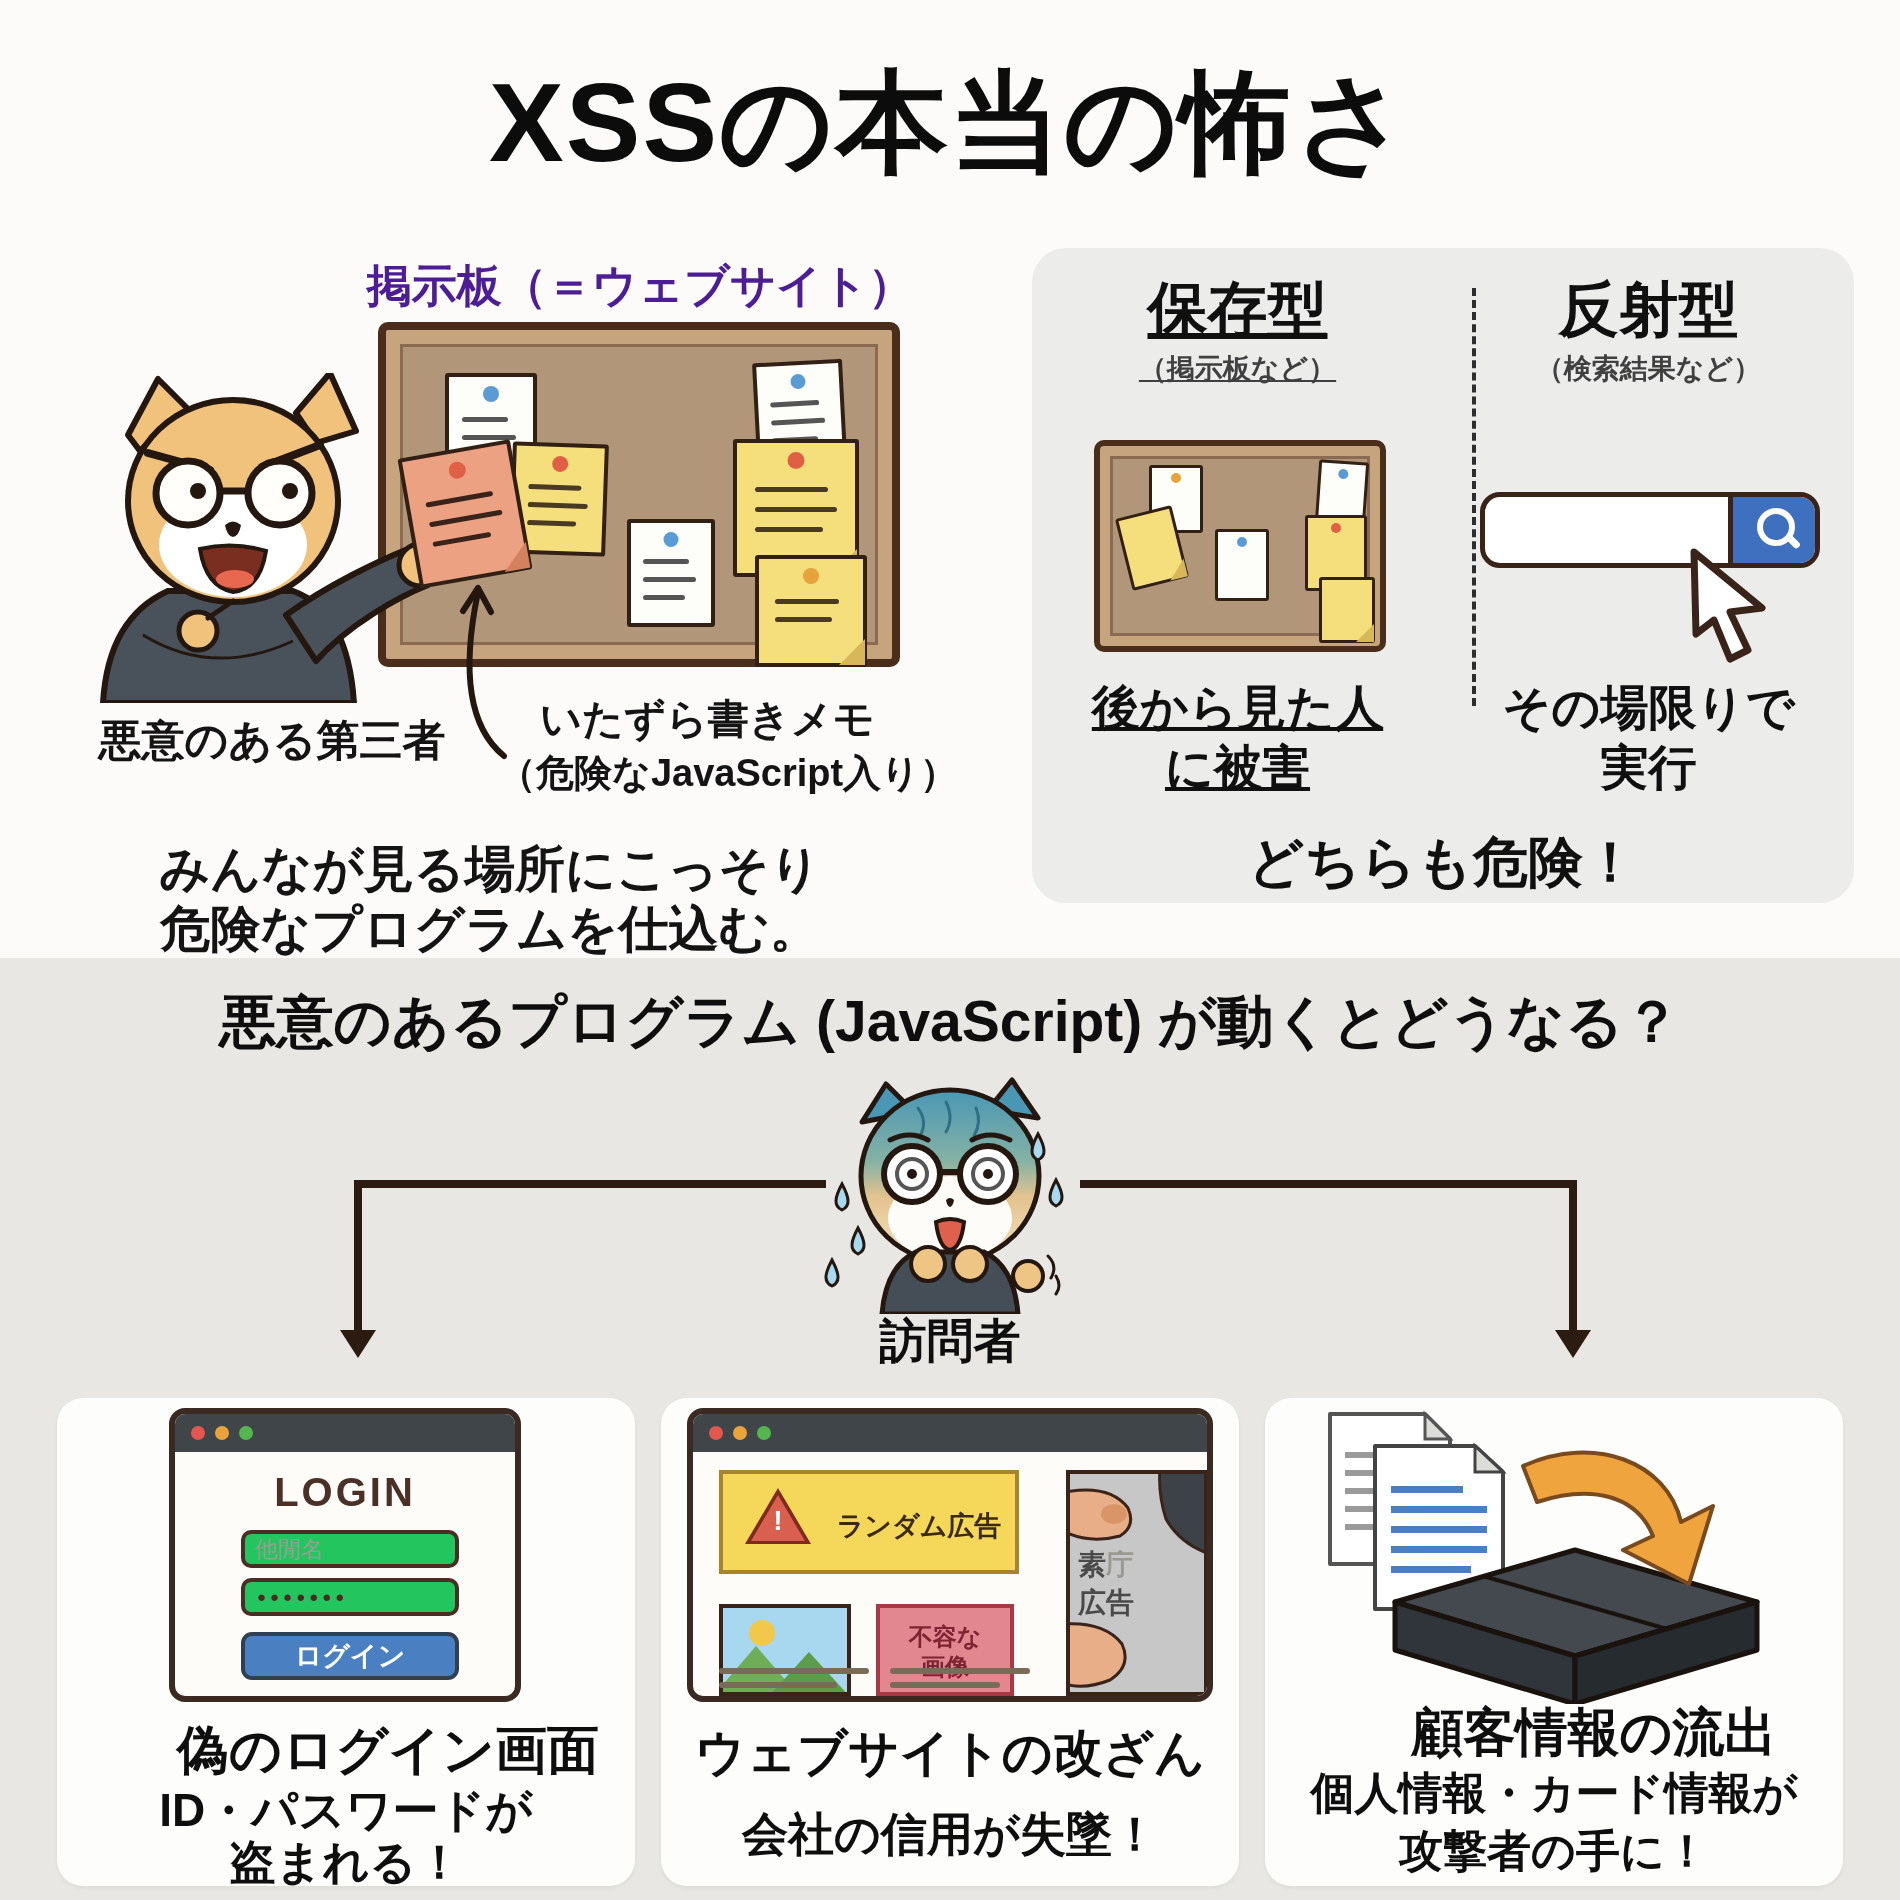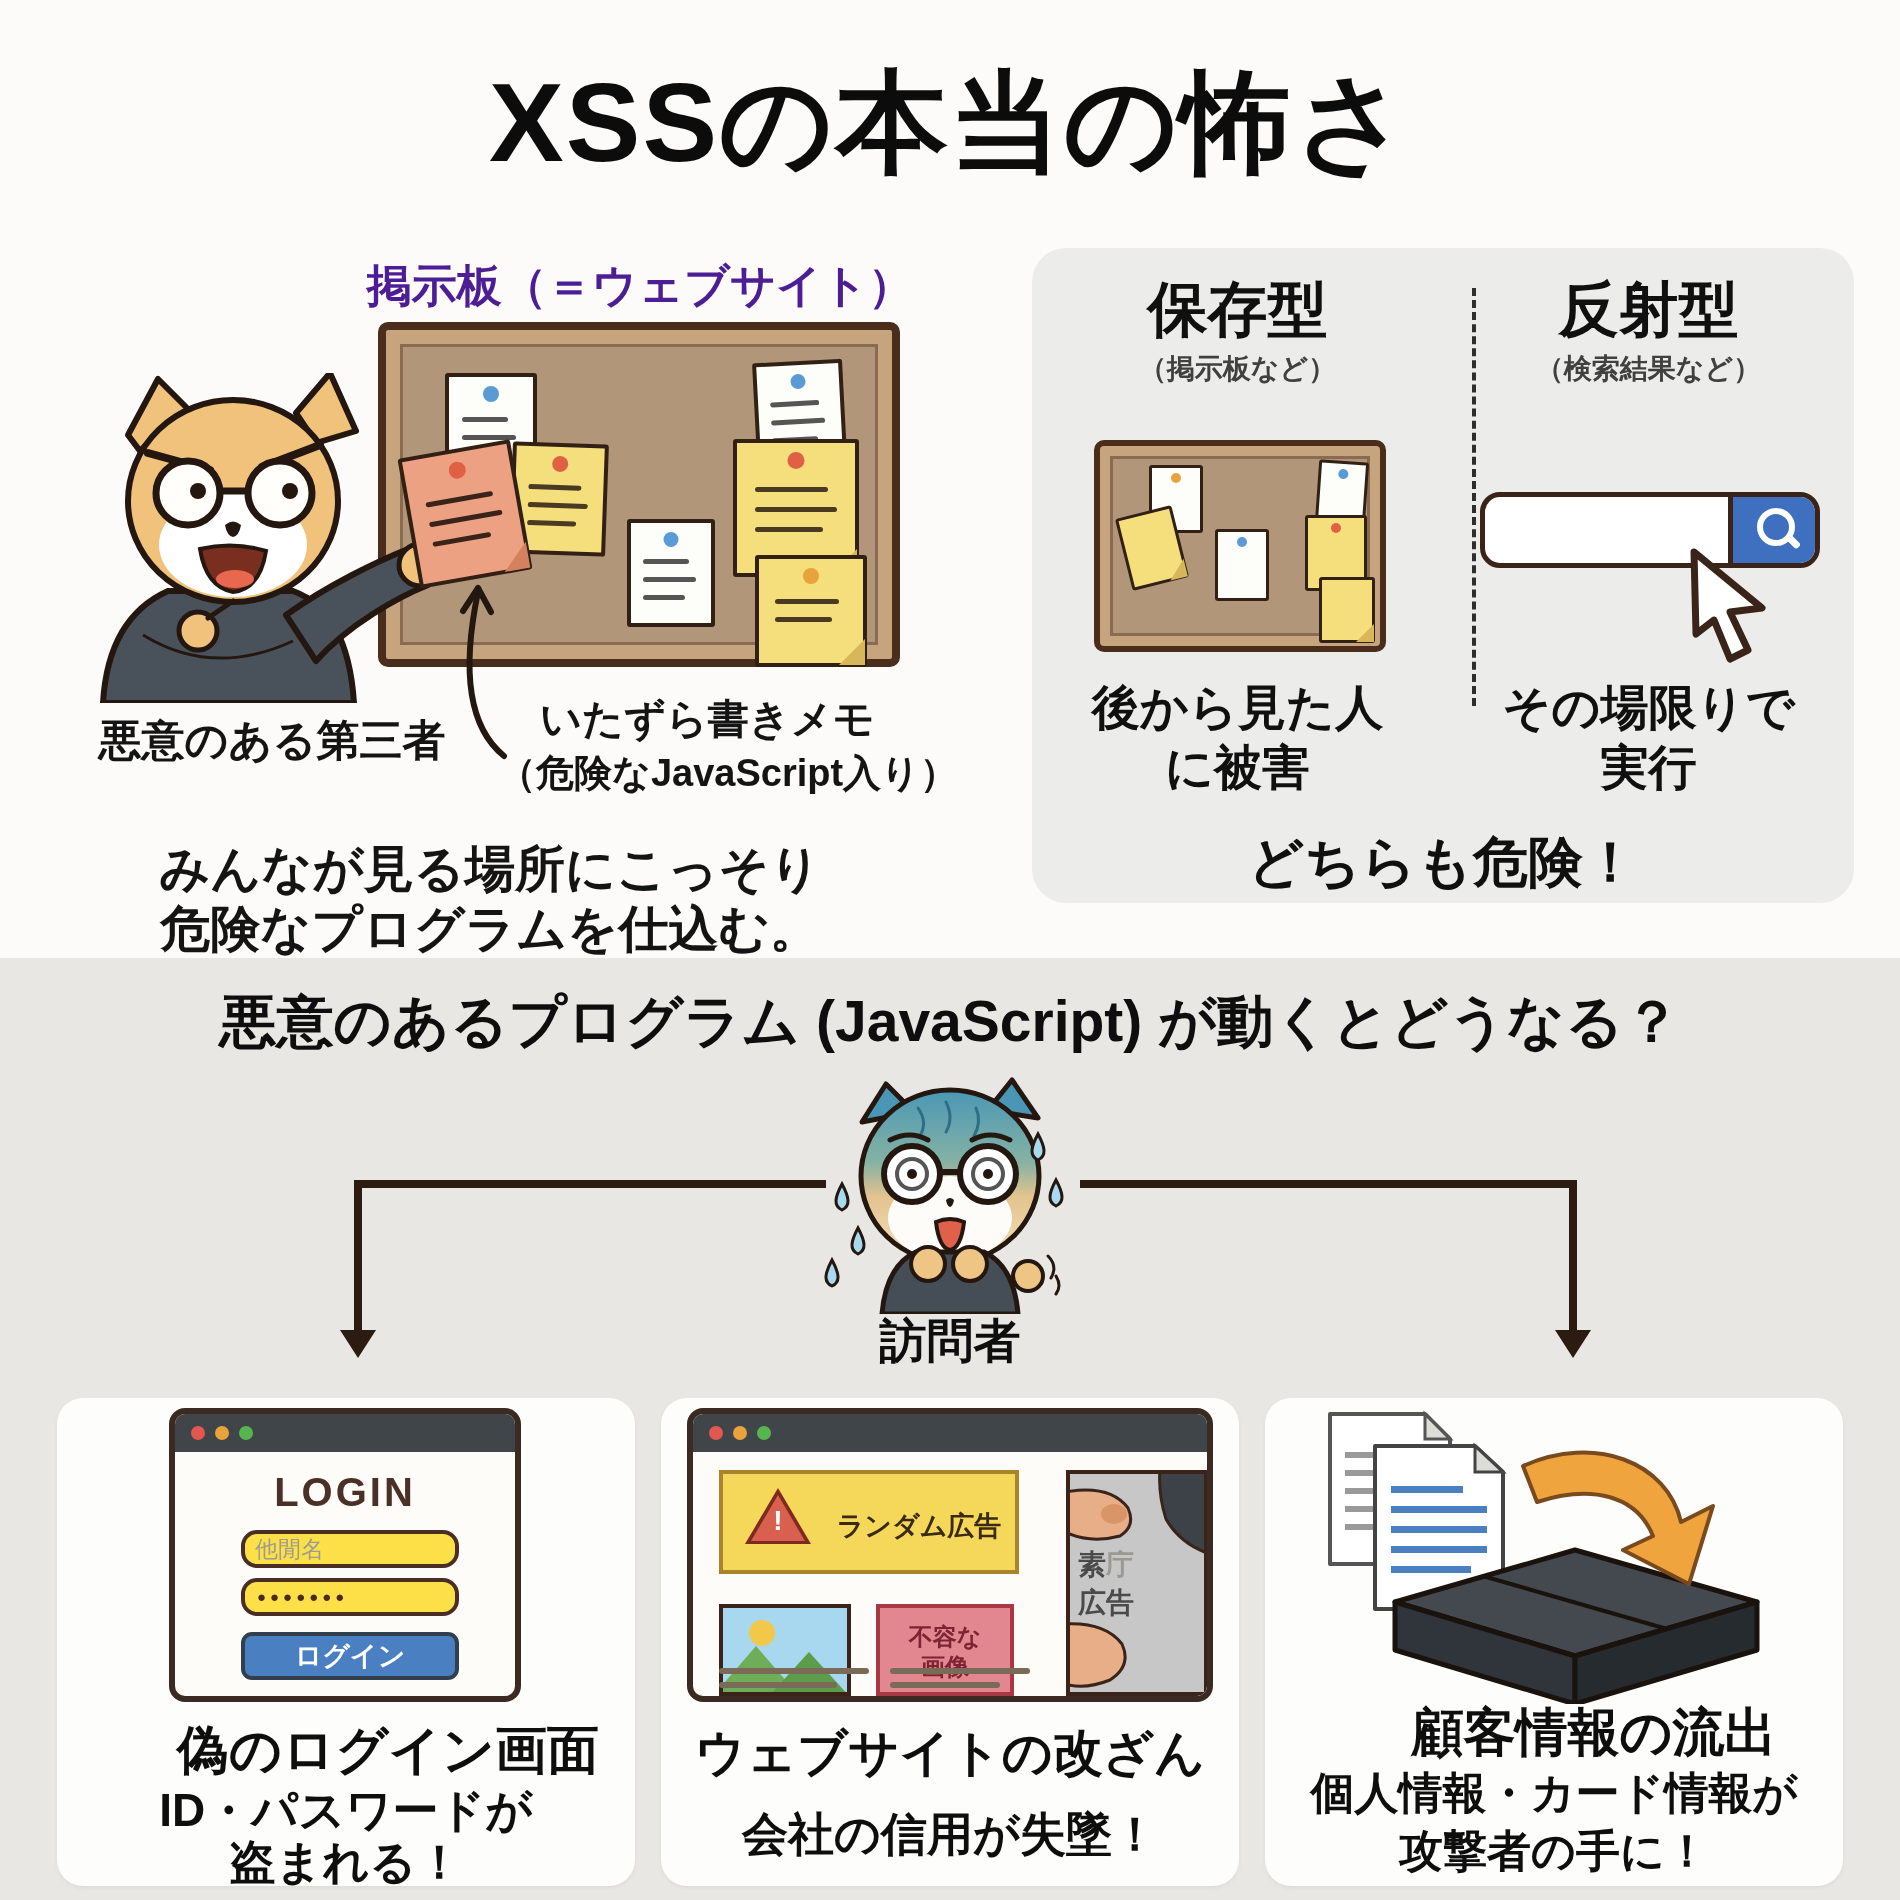--- a/index.html
+++ b/index.html
@@ -28,21 +28,21 @@
         border-width:0 0 26px 26px;border-color:transparent transparent #d8b75a transparent;}
 
   #attacker-label{left:62px;top:712px;width:420px;font-size:43px;color:#141414;}
   #memo-cap1{left:540px;top:692px;width:460px;font-size:41px;color:#141414;}
   #memo-cap2{left:498px;top:748px;width:520px;font-size:38px;color:#141414;}
   #lesson1{left:60px;top:836px;width:860px;font-size:50px;color:#141414;}
   #lesson2{left:60px;top:896px;width:860px;font-size:50px;color:#141414;}
 
   
   #types-panel{left:1032px;top:248px;width:822px;height:655px;background:#ececea;border-radius:34px;}
-  .half-l{left:0;width:411px;} .half-r{left:411px;width:411px;}
+  .half-l{left:0;width:411px;text-decoration:underline;} .half-r{left:411px;width:411px;}
   #types-divider{left:440px;top:40px;height:418px;border-left:4px dashed #2e2e2e;}
   .type-title{top:22px;font-size:60px;color:#101010;}
   .type-sub{top:102px;font-size:28px;color:#404040;}
   .effect1{top:428px;font-size:48px;color:#101010;}
   .effect2{top:488px;font-size:48px;color:#101010;}
   #panel-footer{left:0;top:578px;width:822px;font-size:55px;color:#101010;}
 
   
   #search-bar{left:448px;top:244px;width:340px;height:76px;background:#fff;border:5px solid #3a241a;
               border-radius:20px;box-sizing:border-box;overflow:hidden;}
@@ -71,22 +71,22 @@
 
   
   .browser{position:absolute;box-sizing:border-box;border:6px solid #3b2a22;border-radius:16px;
            background:#fdfcf9;overflow:hidden;}
   .titlebar{position:absolute;left:0;top:0;right:0;height:38px;background:#3f4549;}
   .dot{position:absolute;top:12px;width:14px;height:14px;border-radius:50%;}
   .dot.r{left:16px;background:#e2574f;} .dot.y{left:40px;background:#e8a33d;} .dot.g{left:64px;background:#57b550;}
 
   
   #login-heading{left:0;top:56px;width:100%;font-size:40px;letter-spacing:3px;color:#4a3026;}
-  .field{position:absolute;left:66px;width:218px;height:38px;box-sizing:border-box;background:#fde047;
-         border:4px solid #4a2e24;border-radius:16px;}
+  .field{position:absolute;left:66px;width:218px;height:38px;box-sizing:border-box;background:#22c55e;
+         border:4px solid #4a2e24;border-radius:10px;}
   #username-input{width:100%;height:100%;border:none;outline:none;background:transparent;
                   font-size:23px;padding:0 10px;color:#333;box-sizing:border-box;}
   #username-input::placeholder{color:#9c9c94;opacity:1;}
   #password-field{line-height:30px;font-size:15px;letter-spacing:4px;color:#4a2a20;padding-left:12px;font-weight:700;}
   #login-button{position:absolute;left:66px;top:218px;width:218px;height:48px;background:#4a80c2;
                 border:4px solid #30404e;border-radius:11px;color:#fff;font-size:27px;font-weight:800;
                 box-sizing:border-box;cursor:default;}
 
   
   #ad-banner{position:absolute;left:26px;top:56px;width:300px;height:104px;background:#f5d75a;

